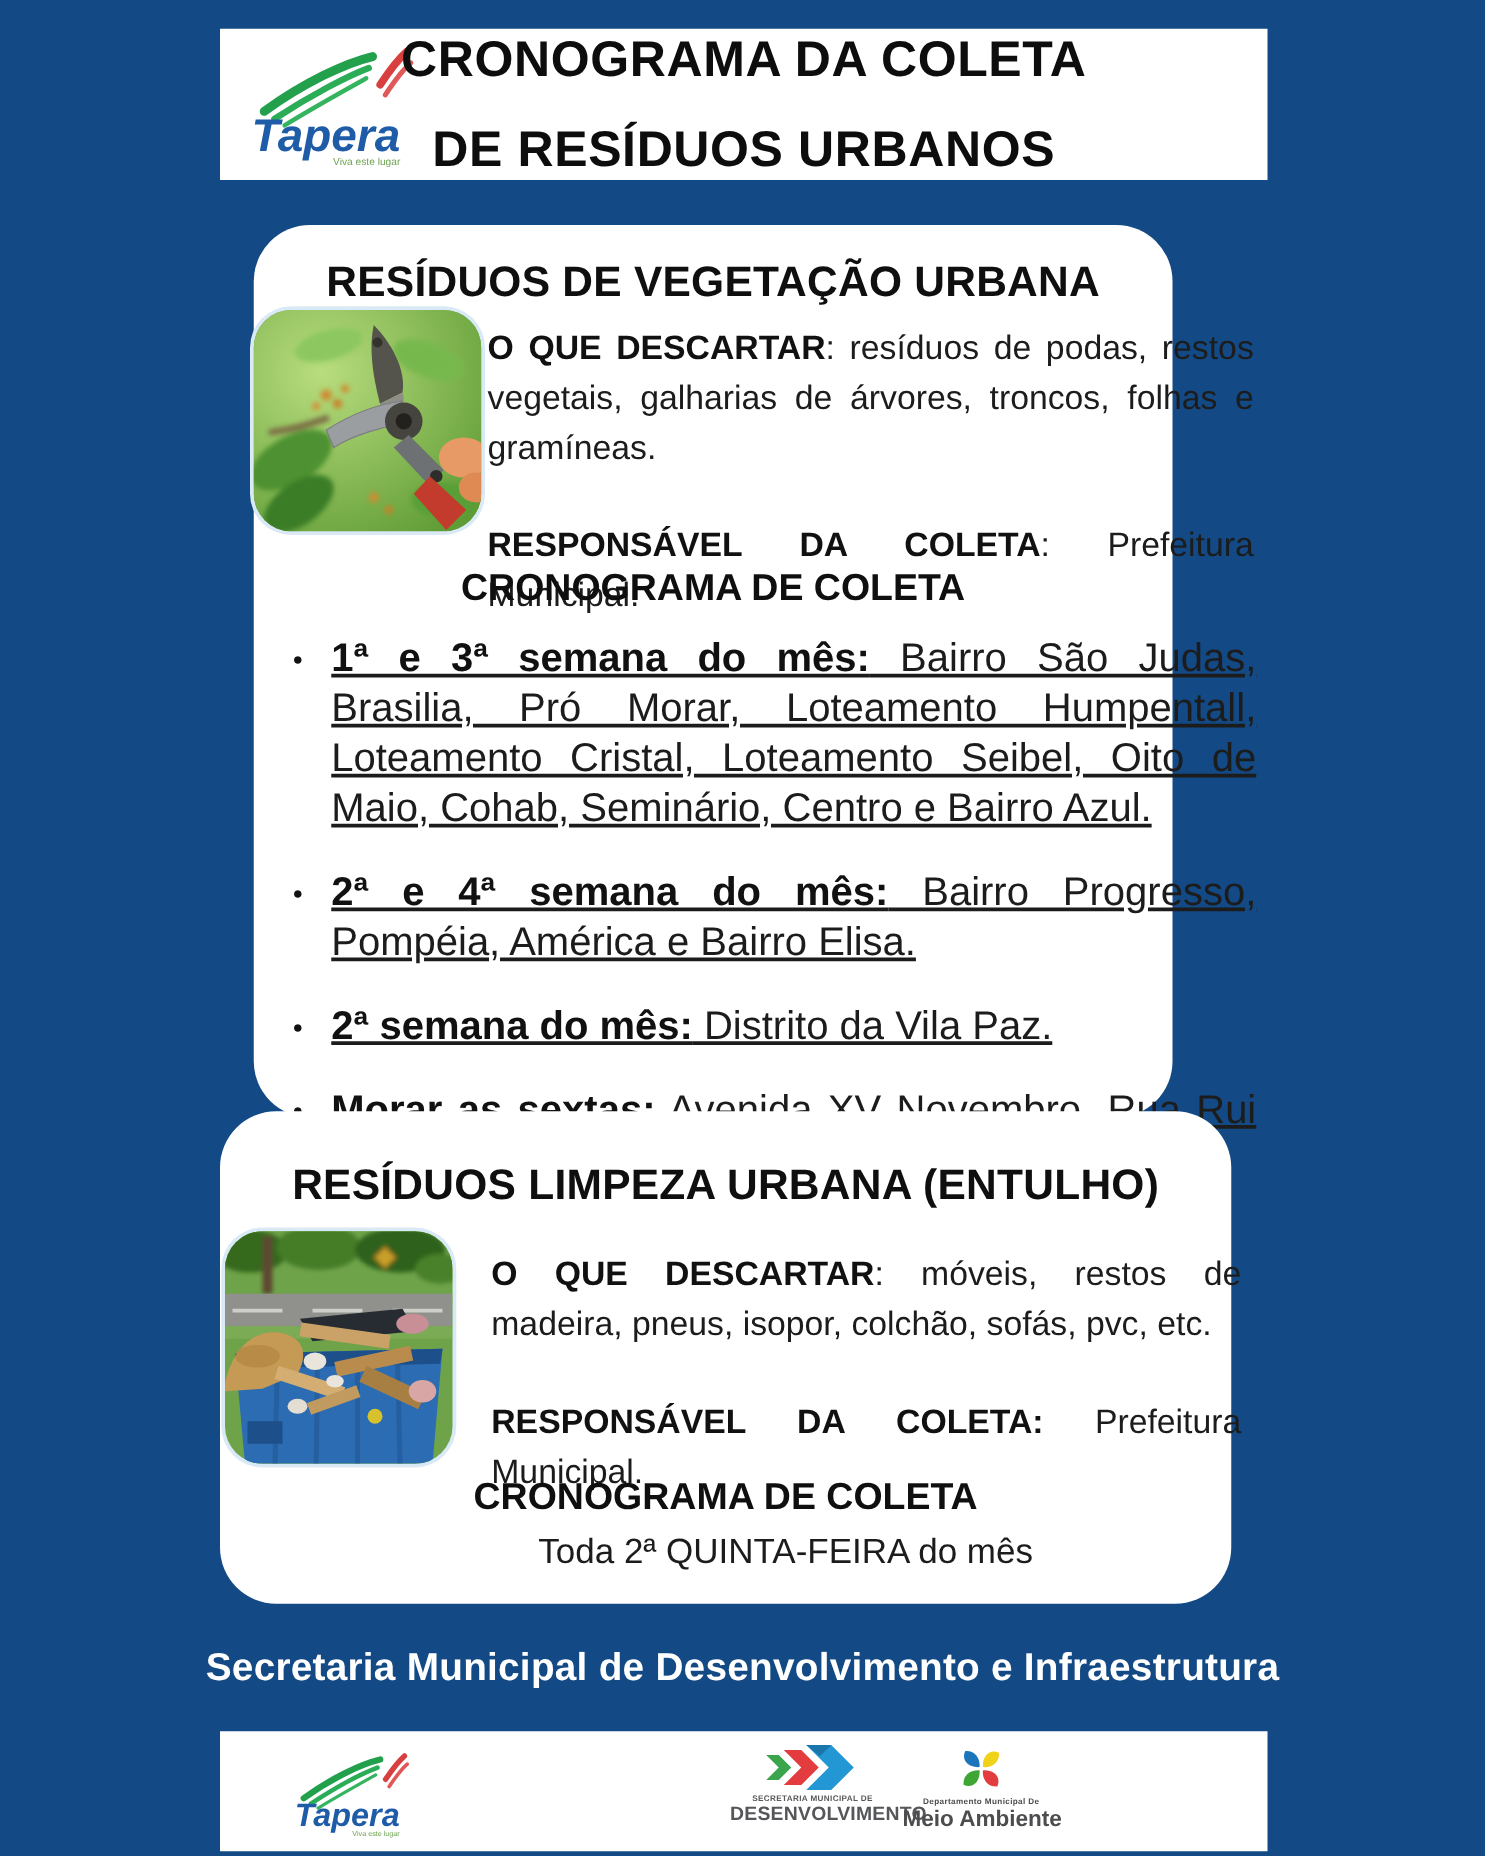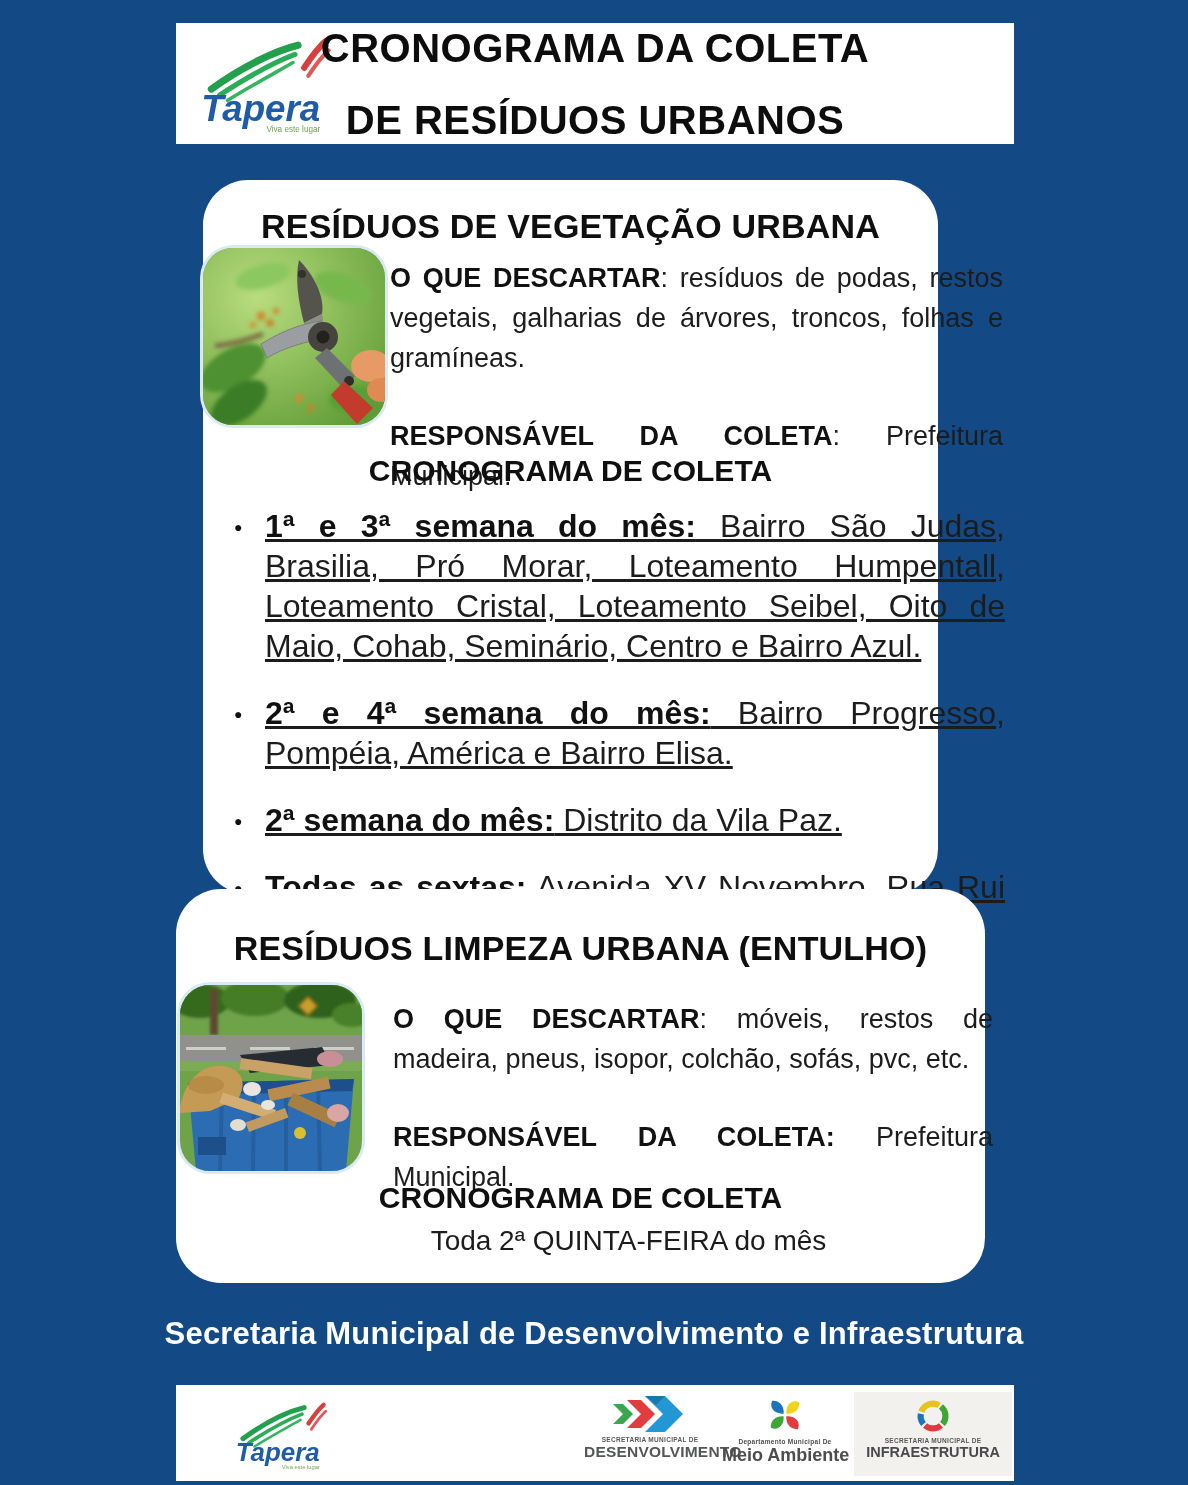--- a/index.html
+++ b/index.html
@@ -130,21 +130,21 @@
       <p><strong>O QUE DESCARTAR</strong><span>: resíduos de podas, restos vegetais, galharias de árvores, troncos, folhas e gramíneas.</span></p>
       <p class="resp"><strong>RESPONSÁVEL DA COLETA</strong><span>: Prefeitura Municipal.</span></p>
     </div>
 
     <h3>CRONOGRAMA DE COLETA</h3>
 
     <ul>
       <li><strong>1ª e 3ª semana do mês:</strong><span> Bairro São Judas, Brasilia, Pró Morar, Loteamento Humpentall, Loteamento Cristal, Loteamento Seibel, Oito de Maio, Cohab, Seminário, Centro e Bairro Azul.</span></li>
       <li><strong>2ª e 4ª semana do mês:</strong><span> Bairro Progresso, Pompéia, América e Bairro Elisa.</span></li>
       <li><strong>2ª semana do mês:</strong><span> Distrito da Vila Paz.</span></li>
-      <li><strong>Todas as sextas:</strong><span> Avenida XV Novembro, Rua Rui Barbosa e Rua Pedro Binni.</span></li>
+      <li><strong>Morar as sextas:</strong><span> Avenida XV Novembro, Rua Rui Barbosa e Rua Pedro Binni.</span></li>
     </ul>
   </section>
 
   <section class="card card2">
     <h2>RESÍDUOS LIMPEZA URBANA (ENTULHO)</h2>
 
     <div class="photo photo2">
       <svg viewBox="0 0 182 186" width="182" height="186">
         <defs>
             <filter id="blr2">
@@ -240,25 +240,15 @@
             <path d="M22 20 C15 14,15 5,23 2 C29 7,28 15,22 20 Z" fill="#3FA535"></path>
           </g>
         <g transform="rotate(315 22 22)">
             <path d="M22 20 C15 14,15 5,23 2 C29 7,28 15,22 20 Z" fill="#1B75BB"></path>
           </g>
       </svg>
       <div class="tiny mixed">Departamento Municipal De</div>
       <div class="big">Meio Ambiente</div>
     </div>
 
-    <div class="flogo infra">
-      <svg class="icon" width="38" height="38" viewBox="0 0 40 40">
-        <path d="M7.78 15.55 A13 13 0 0 1 26.5 8.74" stroke="#E8C21D" stroke-width="6.5" fill="none"></path>
-        <path d="M28.4 10 A13 13 0 0 1 30 28.4" stroke="#3FA535" stroke-width="6.5" fill="none"></path>
-        <path d="M28.4 30 A13 13 0 0 1 11.6 30" stroke="#E03A3E" stroke-width="6.5" fill="none"></path>
-        <path d="M10 28.4 A13 13 0 0 1 7.2 17.7" stroke="#1B75BB" stroke-width="6.5" fill="none"></path>
-      </svg>
-      <div class="tiny">SECRETARIA MUNICIPAL DE</div>
-      <div class="big">INFRAESTRUTURA</div>
-    </div>
   </footer>
 
 </div>
 
 </body></html>

